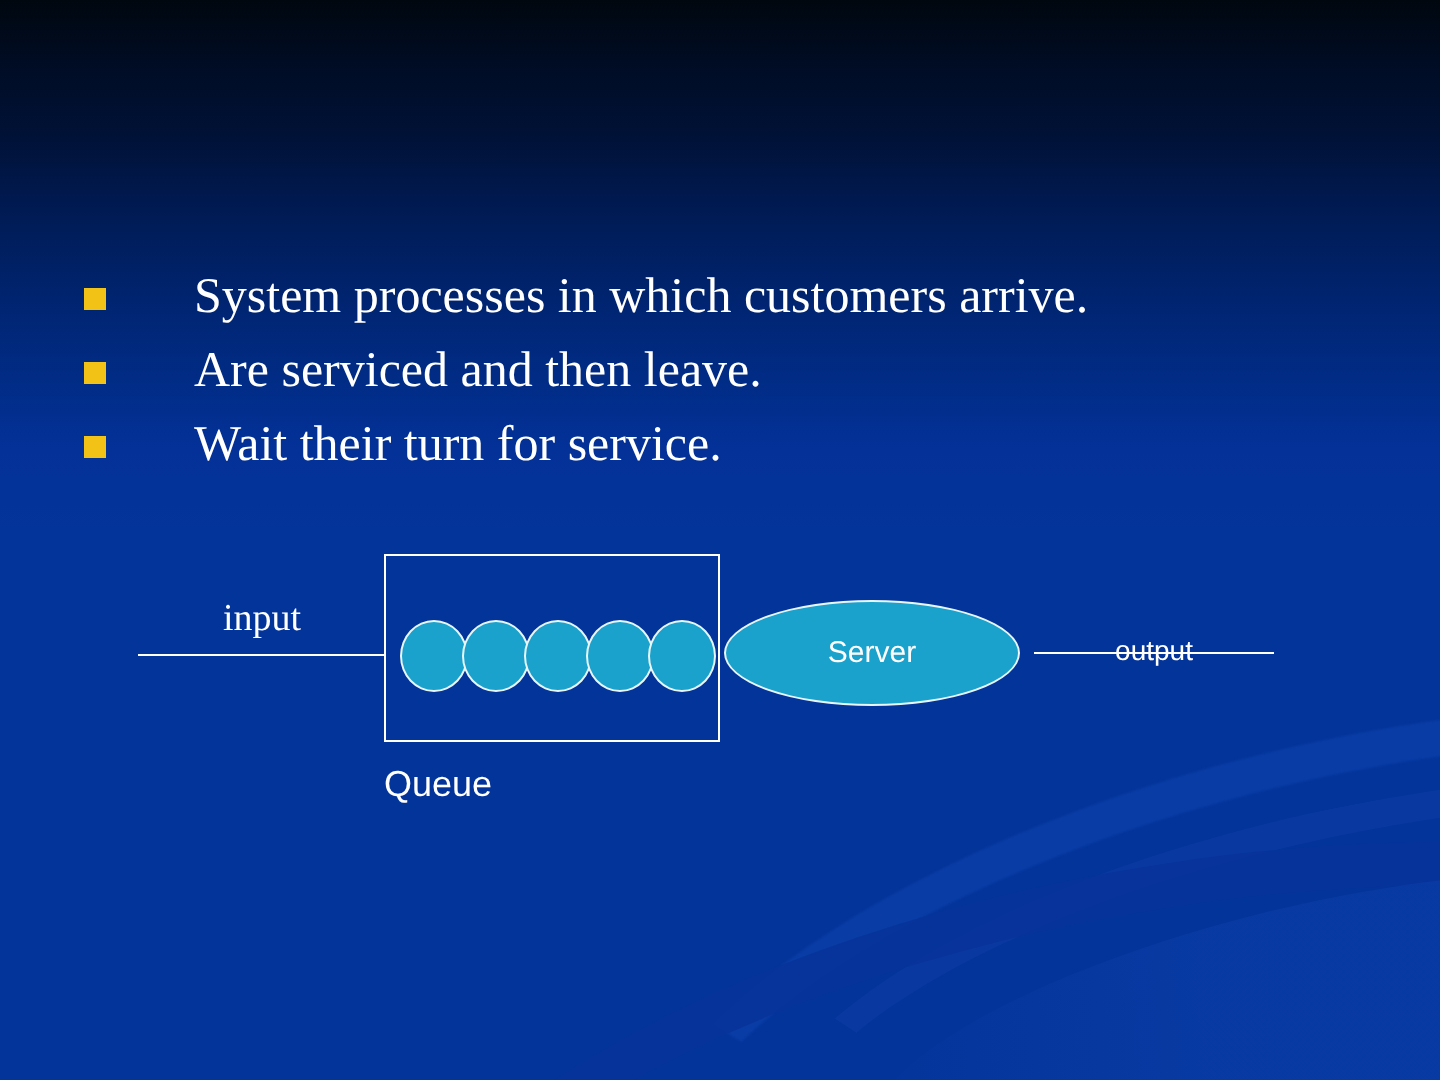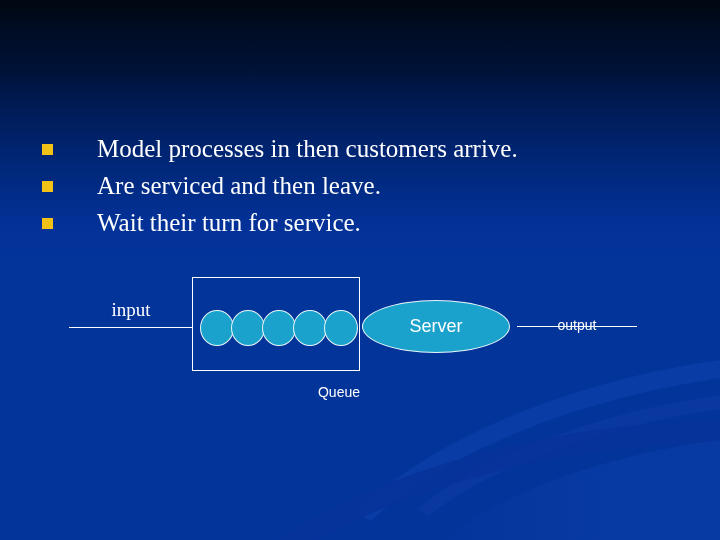--- a/index.html
+++ b/index.html
@@ -149,21 +149,21 @@
     border-radius:50%;
     background:#1BA2CC;
     border:1px solid #E8F6FA;
     display:flex;
     align-items:center;
     justify-content:center;
   }
   #server-label {
     color:#FFFFFF;
     font-family:"Liberation Sans", sans-serif;
-    font-size:18px;
+    font-size:15px;
     line-height:15px;
   }
 
   #input-label {
     position:absolute;
     left:57px; top:300px;
     width:124px;
     text-align:center;
     color:#FFFFFF;
     font-family:"Liberation Serif", serif;
@@ -178,42 +178,42 @@
     color:#FFFFFF;
     font-family:"Liberation Sans", sans-serif;
     font-size:14px;
     line-height:16px;
     margin-top:17px;
   }
   #queue-label {
     position:absolute;
     left:180px; top:384px;
     width:168px;
-    text-align:right;
+    text-align:left;
     color:#FFFFFF;
     font-family:"Liberation Sans", sans-serif;
-    font-size:14px;
+    font-size:18px;
     line-height:16px;
   }
 </style>
 </head>
 <body>
 
 <div id="slide">
 
   <div class="swoosh sw1"></div>
   <div class="swoosh sw2"></div>
   <div class="swoosh sw3"></div>
   <div class="sw4"></div>
 
 
   <div id="bullets">
     <div class="bullet-row">
       <span class="bullet-mark"></span>
-      <span class="bullet-text">Model processes in then customers arrive.</span>
+      <span class="bullet-text">System processes in which customers arrive.</span>
     </div>
     <div class="bullet-row">
       <span class="bullet-mark"></span>
       <span class="bullet-text">Are serviced and then leave.</span>
     </div>
     <div class="bullet-row">
       <span class="bullet-mark"></span>
       <span class="bullet-text">Wait their turn for service.</span>
     </div>
   </div>

